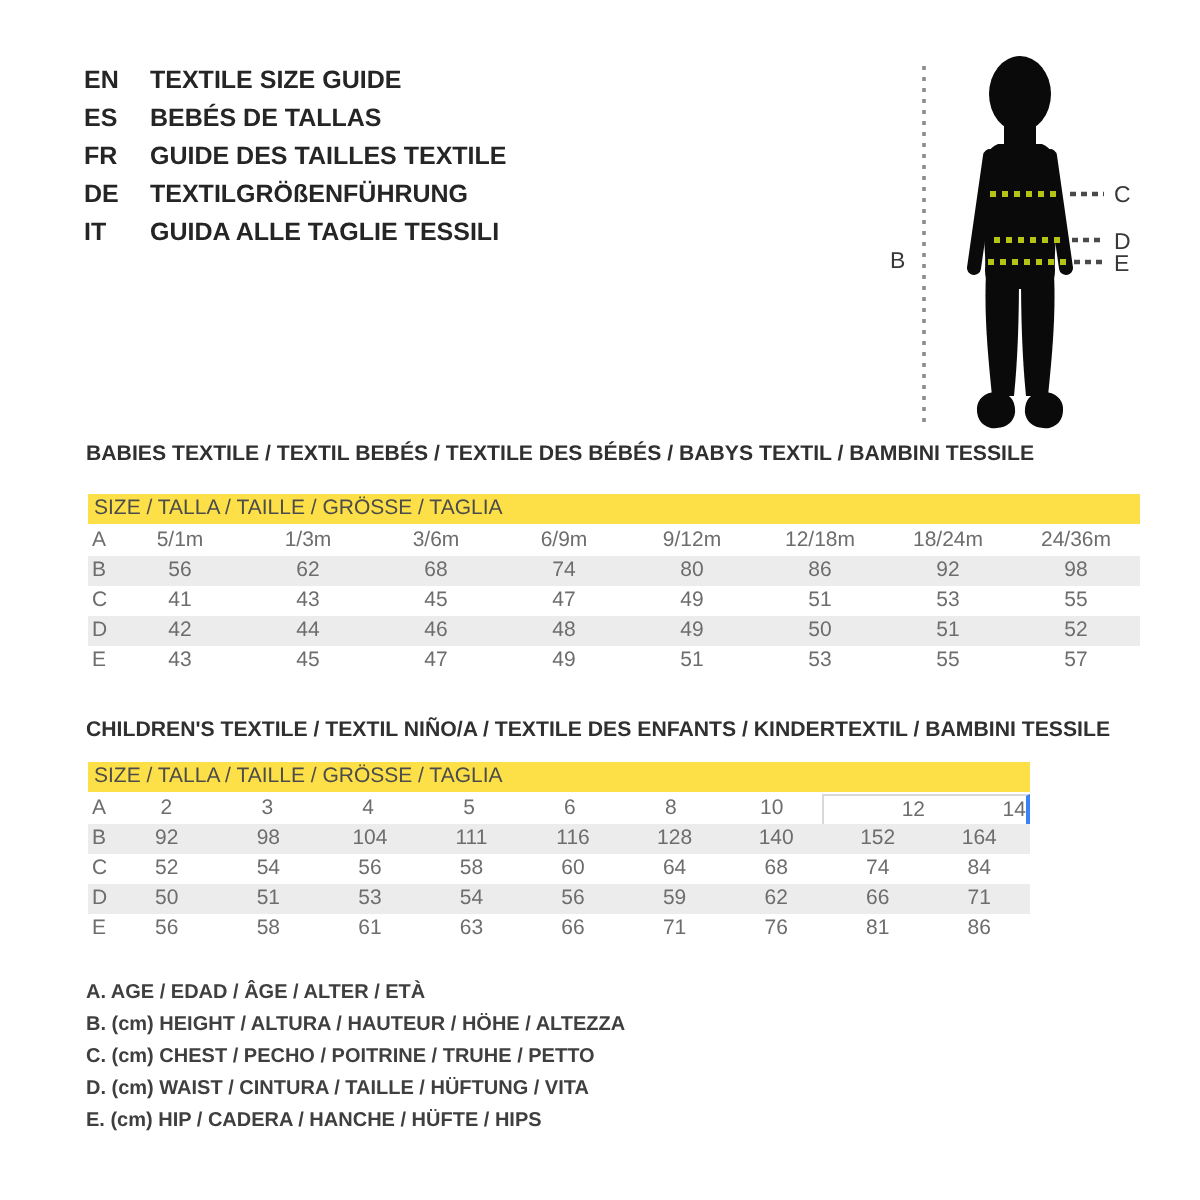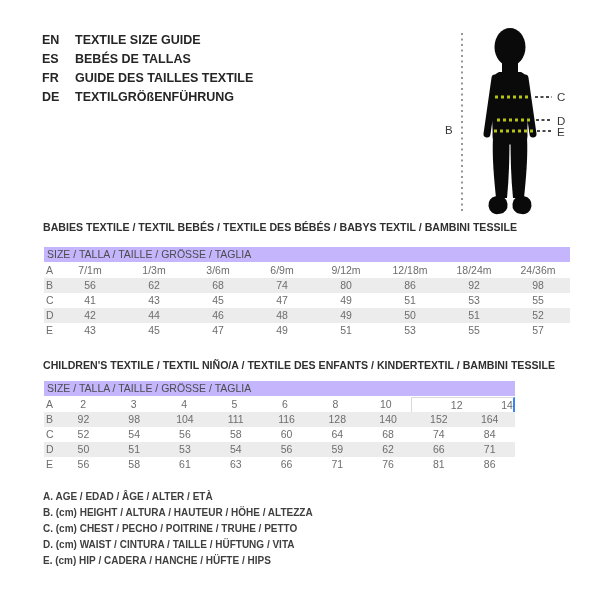--- a/index.html
+++ b/index.html
@@ -18,21 +18,21 @@
   
   .section-title{position:absolute;left:43px;font-size:10.6px;font-weight:700;
                  color:#303030;white-space:nowrap;}
   .title-babies{top:221px;text-align:center;}
   .title-children{top:359px;}
 
   
   .size-table{position:absolute;left:44px;}
   .table-babies{top:247px;width:526px;}
   .table-children{top:381px;width:471px;}
-  .thead-bar{height:15px;line-height:15px;background:#c4b5fd;color:#4c4c4c;
+  .thead-bar{height:15px;line-height:15px;background:#fde047;color:#4c4c4c;
              font-size:10.5px;padding-left:3px;box-sizing:border-box;}
   .tbody{margin-top:1px;}
   .trow{display:flex;height:15px;line-height:15px;font-size:10.5px;color:#6d6d6d;}
   .trow.stripe{background:#ececec;}
   .tlabel{flex:0 0 12px;padding-left:2px;}
   .tcell{flex:1;text-align:center;}
   .hl{border-top:1px solid #d9d9d9;box-sizing:border-box;text-align:right;}
   .hl-first{border-left:1px solid #d9d9d9;}
   .hl-last{border-right:2px solid #3b82f6;}
 
@@ -55,20 +55,24 @@
       <span class="lang-code">ES</span>
       <span>BEBÉS DE TALLAS</span>
     </div>
     <div class="lang-row">
       <span class="lang-code">FR</span>
       <span>GUIDE DES TAILLES TEXTILE</span>
     </div>
     <div class="lang-row">
       <span class="lang-code">DE</span>
       <span>TEXTILGRÖßENFÜHRUNG</span>
+    </div>
+    <div class="lang-row">
+      <span class="lang-code">IT</span>
+      <span>GUIDA ALLE TAGLIE TESSILI</span>
     </div>
   </div>
 
   <svg class="figure" viewBox="0 0 165 215">
 
     <line x1="37" y1="25" x2="37" y2="205" stroke="#8c8c8c" stroke-width="1.8" stroke-dasharray="2 3.5"></line>
     <text x="20" y="126" font-size="11.5" fill="#383838">B</text>
 
     <g fill="#0a0a0a">
       <ellipse cx="85" cy="39" rx="15.5" ry="19"></ellipse>
@@ -104,21 +108,21 @@
     <text x="132" y="127.5" font-size="11.5" fill="#383838">E</text>
   </svg>
 
   <div class="section-title title-babies">BABIES TEXTILE / TEXTIL BEBÉS / TEXTILE DES BÉBÉS / BABYS TEXTIL / BAMBINI TESSILE</div>
 
   <div class="size-table table-babies">
     <div class="thead-bar">SIZE / TALLA / TAILLE / GRÖSSE / TAGLIA</div>
     <div class="tbody">
       <div class="trow">
         <span class="tlabel">A</span>
-        <span class="tcell">7/1m</span>
+        <span class="tcell">5/1m</span>
         <span class="tcell">1/3m</span>
         <span class="tcell">3/6m</span>
         <span class="tcell">6/9m</span>
         <span class="tcell">9/12m</span>
         <span class="tcell">12/18m</span>
         <span class="tcell">18/24m</span>
         <span class="tcell">24/36m</span>
       </div>
       <div class="trow stripe">
         <span class="tlabel">B</span>

